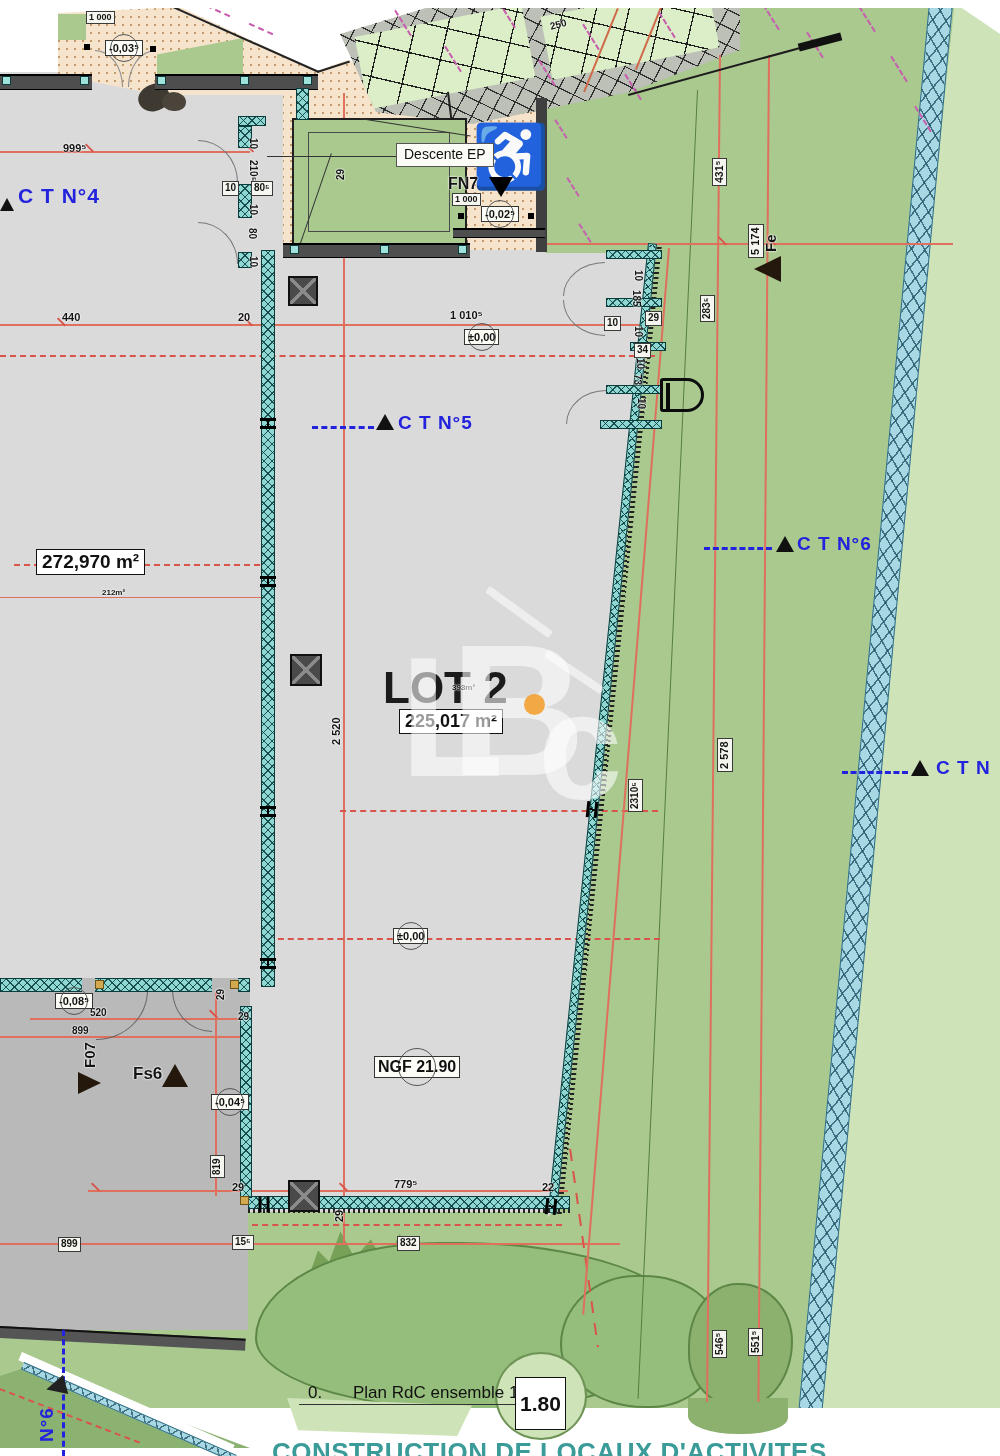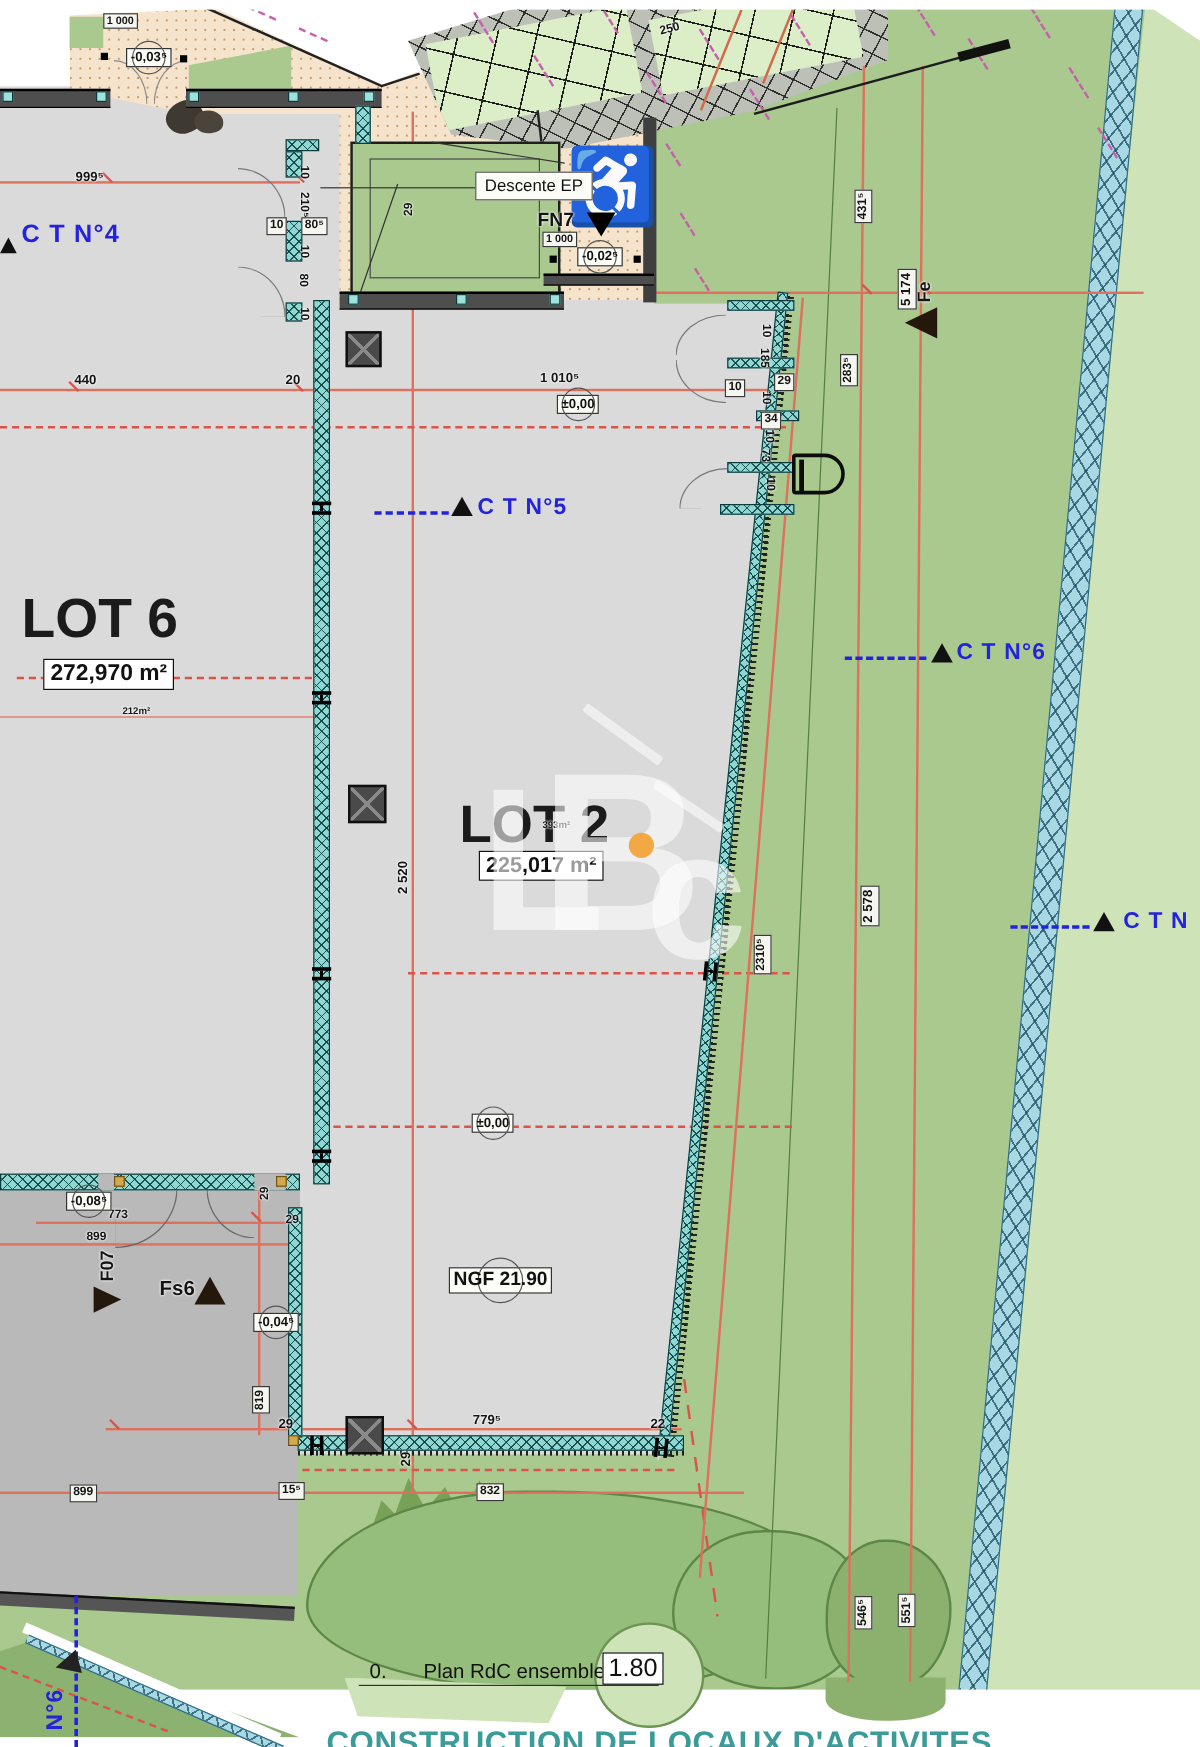--- a/index.html
+++ b/index.html
@@ -230,21 +230,20 @@
 
   <div class="abs" style="left:388px;top:606px;width:240px;height:266px;z-index:33">
     <span class="wm-letter" style="left:12px;top:26px;font-size:170px">L</span>
     <span class="wm-letter" style="left:62px;top:10px;font-size:188px">B</span>
     <span class="wm-letter" style="left:150px;top:64px;font-size:152px">c</span>
     <div class="abs" style="left:92px;top:2px;width:78px;height:8px;background:rgba(255,255,255,.55);border-radius:2px;transform:rotate(36deg)"></div>
     <div class="abs" style="left:152px;top:62px;width:68px;height:8px;background:rgba(255,255,255,.55);border-radius:2px;transform:rotate(34deg)"></div>
     <div class="abs" style="left:136px;top:88px;width:21px;height:21px;background:#f2a33c;border-radius:50%;opacity:.95"></div>
   </div>
 
-  <div class="lotname" style="left:18px;top:492px;font-size:46px">LOT 6</div>
   <div class="areabox" style="left:36px;top:549px;font-size:19px">272,970 m²</div>
   <div class="dim" style="left:102px;top:589px;font-size:8px">212m²</div>
   <div class="lotname" style="left:383px;top:666px;font-size:44px">LOT 2</div>
   <div class="dim" style="left:452px;top:684px;font-size:8px">393m²</div>
   <div class="areabox" style="left:399px;top:709px;font-size:18px">225,017 m²</div>
 
   <div class="ct" style="left:18px;top:184px;font-size:21px">C T N°4</div>
   <div class="tri" style="left:0px;top:198px;border-left:7px solid transparent;border-right:7px solid transparent;border-bottom:13px solid #111"></div>
   <div class="blued" style="left:312px;top:426px;width:62px"></div>
   <div class="tri" style="left:376px;top:414px;border-left:9px solid transparent;border-right:9px solid transparent;border-bottom:16px solid #111"></div>
@@ -306,33 +305,33 @@
   <div class="dim rup box" style="left:700px;top:322px;font-size:10px">283⁵</div>
 
   <div class="dim rup box" style="left:712px;top:186px;font-size:10.5px">431⁵</div>
   <div class="dim rup box" style="left:748px;top:258px;font-size:11px">5 174</div>
   <div class="dim rup" style="left:331px;top:745px">2 520</div>
   <div class="dim rup box" style="left:717px;top:772px">2 578</div>
   <div class="dim rup box" style="left:628px;top:812px;font-size:10px">2310⁵</div>
   <div class="dim rup box" style="left:712px;top:1358px;font-size:10.5px">546⁵</div>
   <div class="dim rup box" style="left:748px;top:1356px;font-size:10.5px">551⁵</div>
 
-  <div class="dim" style="left:90px;top:1008px;font-size:10px">773</div>
+  <div class="dim" style="left:90px;top:1008px;font-size:10px">520</div>
   <div class="dim" style="left:72px;top:1026px;font-size:10px">899</div>
   <div class="dim rup" style="left:216px;top:1000px;font-size:10px">29</div>
   <div class="dim" style="left:238px;top:1012px;font-size:10px">29</div>
   <div class="dim rup box" style="left:210px;top:1178px;font-size:10px">819</div>
   <div class="dim box" style="left:58px;top:1237px;font-size:10px">899</div>
 
   <div class="dim" style="left:232px;top:1182px">29</div>
   <div class="dim" style="left:394px;top:1179px">779⁵</div>
   <div class="dim" style="left:542px;top:1182px">22</div>
   <div class="dim rup" style="left:334px;top:1222px">29</div>
   <div class="dim box" style="left:397px;top:1236px;font-size:10px">832</div>
   <div class="dim box" style="left:232px;top:1235px;font-size:10px">15⁵</div>
 
   <div class="abs" style="left:308px;top:1383px;font-size:17px;color:#111;z-index:36">0.</div>
   <div class="abs" style="left:353px;top:1383px;font-size:17px;color:#111;z-index:36">Plan RdC ensemble 1:100</div>
   <div class="abs" style="left:299px;top:1404px;width:250px;height:1.4px;background:#333;z-index:36"></div>
-  <div class="abs" style="left:502px;top:1377px;font-size:21px;font-weight:normal;color:#111;background:#fff;border:1.5px solid #111;padding:1px 4px;z-index:36;line-height:1.1">1.80</div>
+  <div class="abs" style="left:515px;top:1377px;font-size:21px;font-weight:bold;color:#111;background:#fff;border:1.5px solid #111;padding:14px 4px;z-index:36;line-height:1.1">1.80</div>
   <div class="abs" style="left:272px;top:1437px;font-size:26px;font-weight:bold;color:#3a9b99;letter-spacing:.5px;z-index:36;white-space:nowrap">CONSTRUCTION DE LOCAUX D'ACTIVITES</div>
 
 </div>
 
 </body></html>

